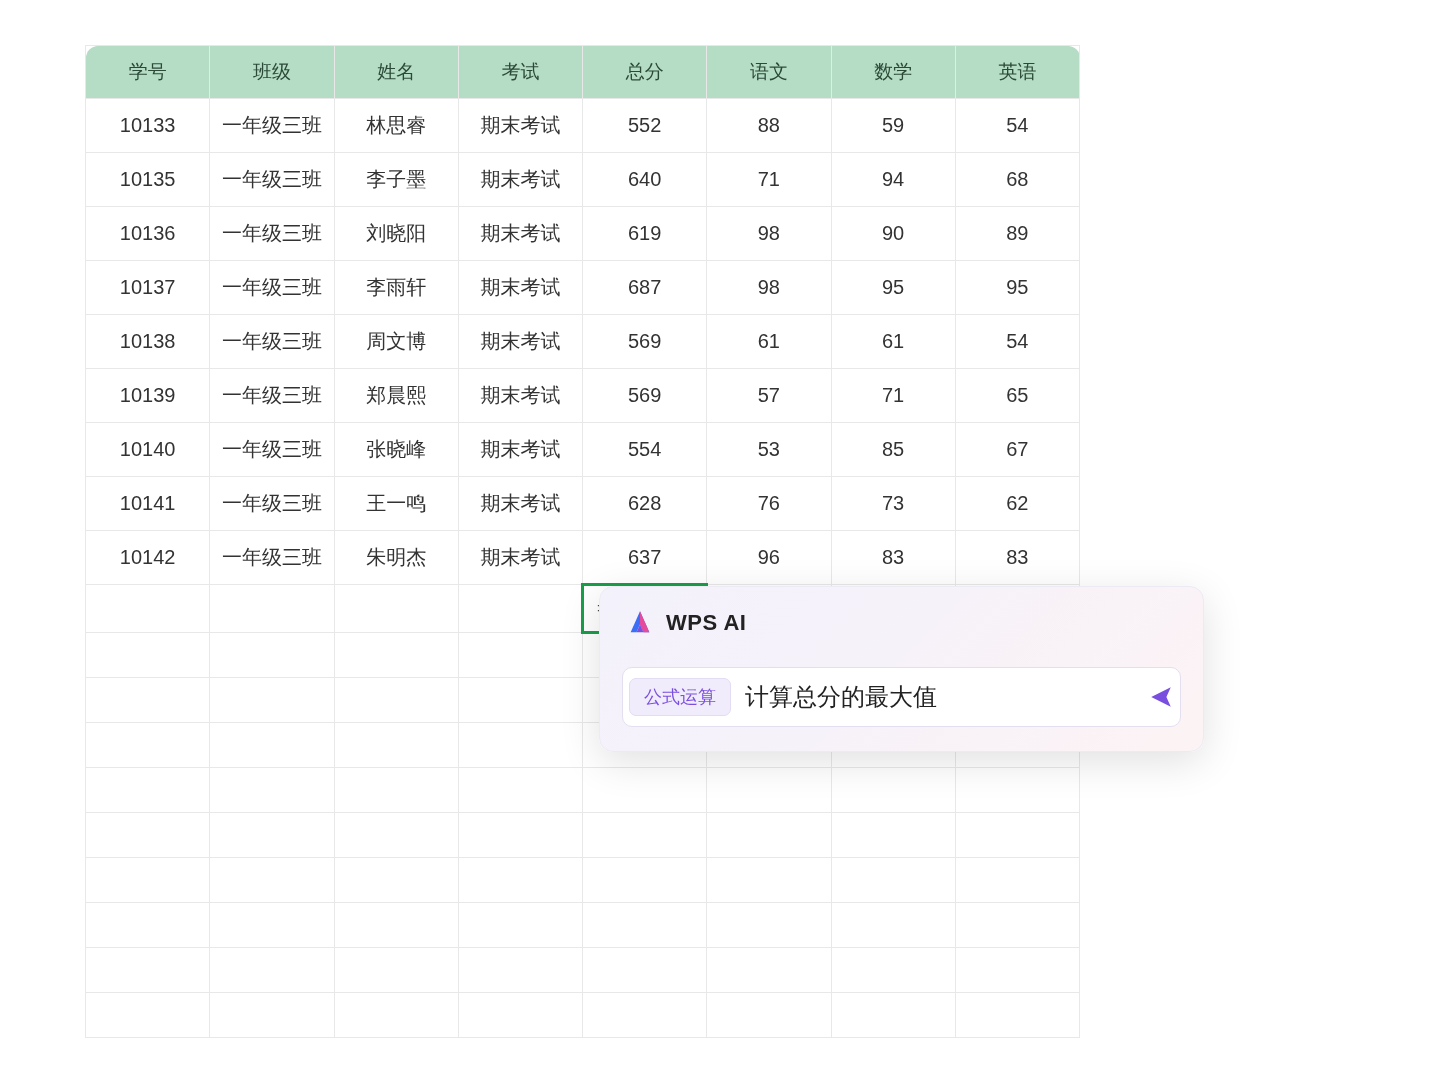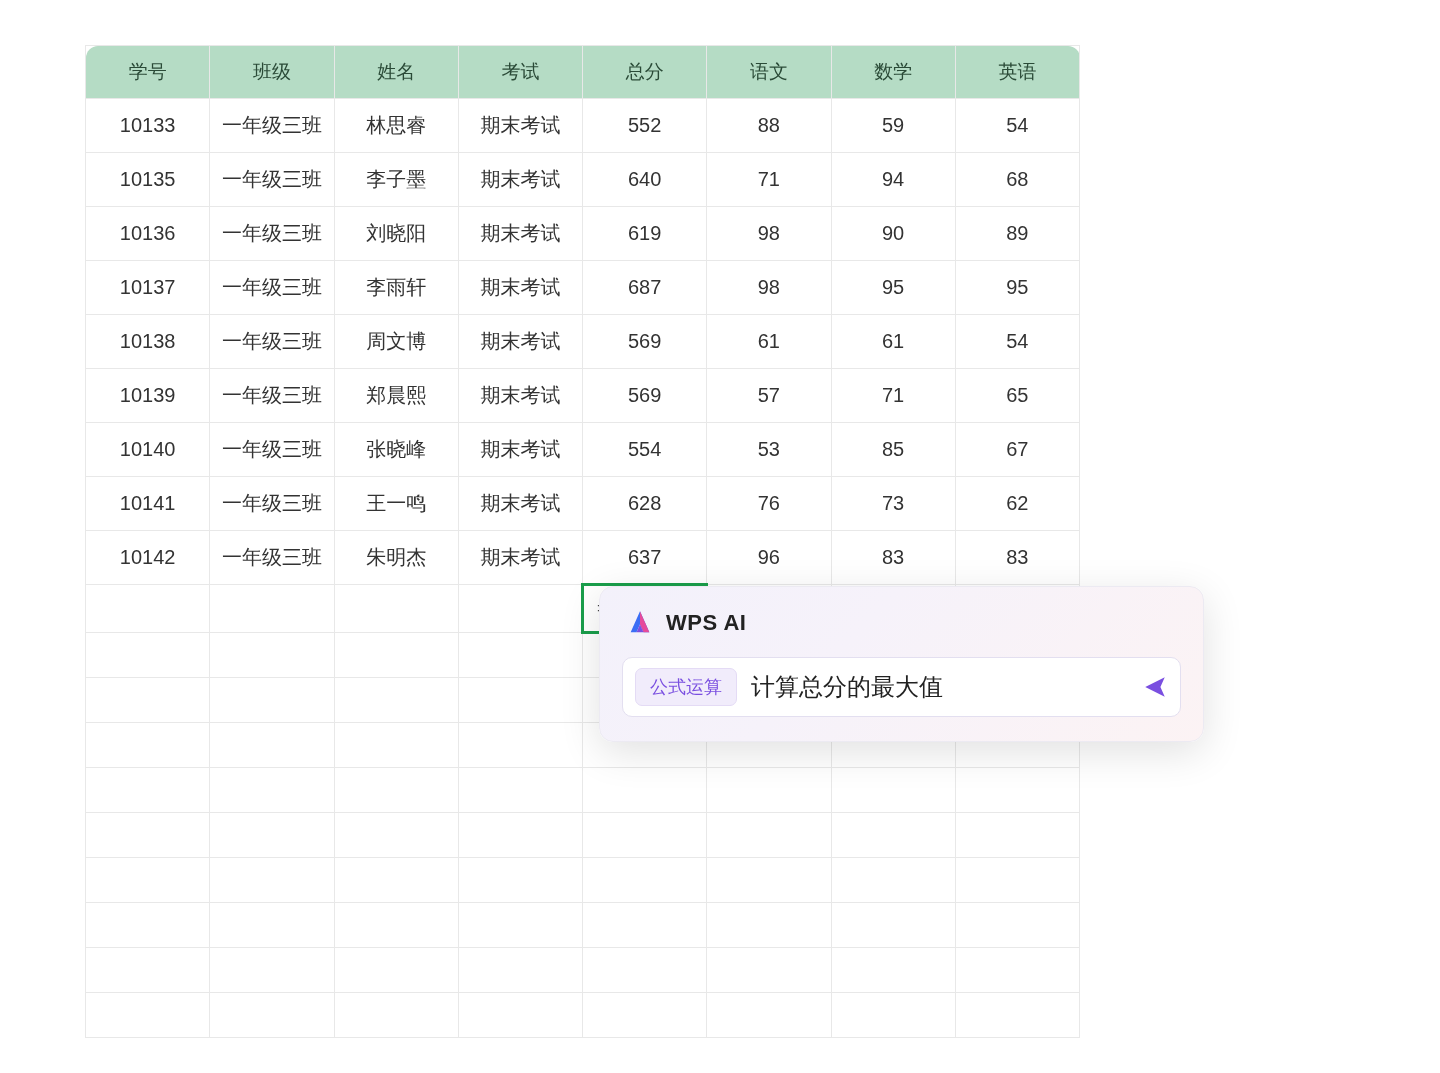--- a/index.html
+++ b/index.html
@@ -66,37 +66,37 @@
     background: linear-gradient(135deg, #f3f1fb 0%, #f6f2fa 40%, #fcf3f4 100%);
     border-radius: 14px;
     box-shadow: 0 10px 40px rgba(0,0,0,0.12);
     padding: 22px 22px 24px 22px;
     border: 1px solid #eceaf2;
   }
   .ai-header {
     display: flex;
     align-items: center;
     gap: 12px;
-    margin-bottom: 20px;
+    margin-bottom: 30px;
     padding-left: 4px;
   }
   .ai-logo svg { display: block; }
   .ai-title {
     font-size: 22px;
     font-weight: 600;
     color: #222;
     letter-spacing: 0.5px;
   }
   .ai-input-row {
     display: flex;
     align-items: center;
     background: #fff;
     border: 1px solid #e3dff0;
     border-radius: 10px;
-    padding: 10px 12px;
+    padding: 10px 6px;
     gap: 14px;
   }
   .ai-chip {
     background: #f1ecfb;
     color: #7a4fe0;
     font-size: 18px;
     padding: 6px 14px;
     border-radius: 7px;
     font-weight: 500;
     white-space: nowrap;

